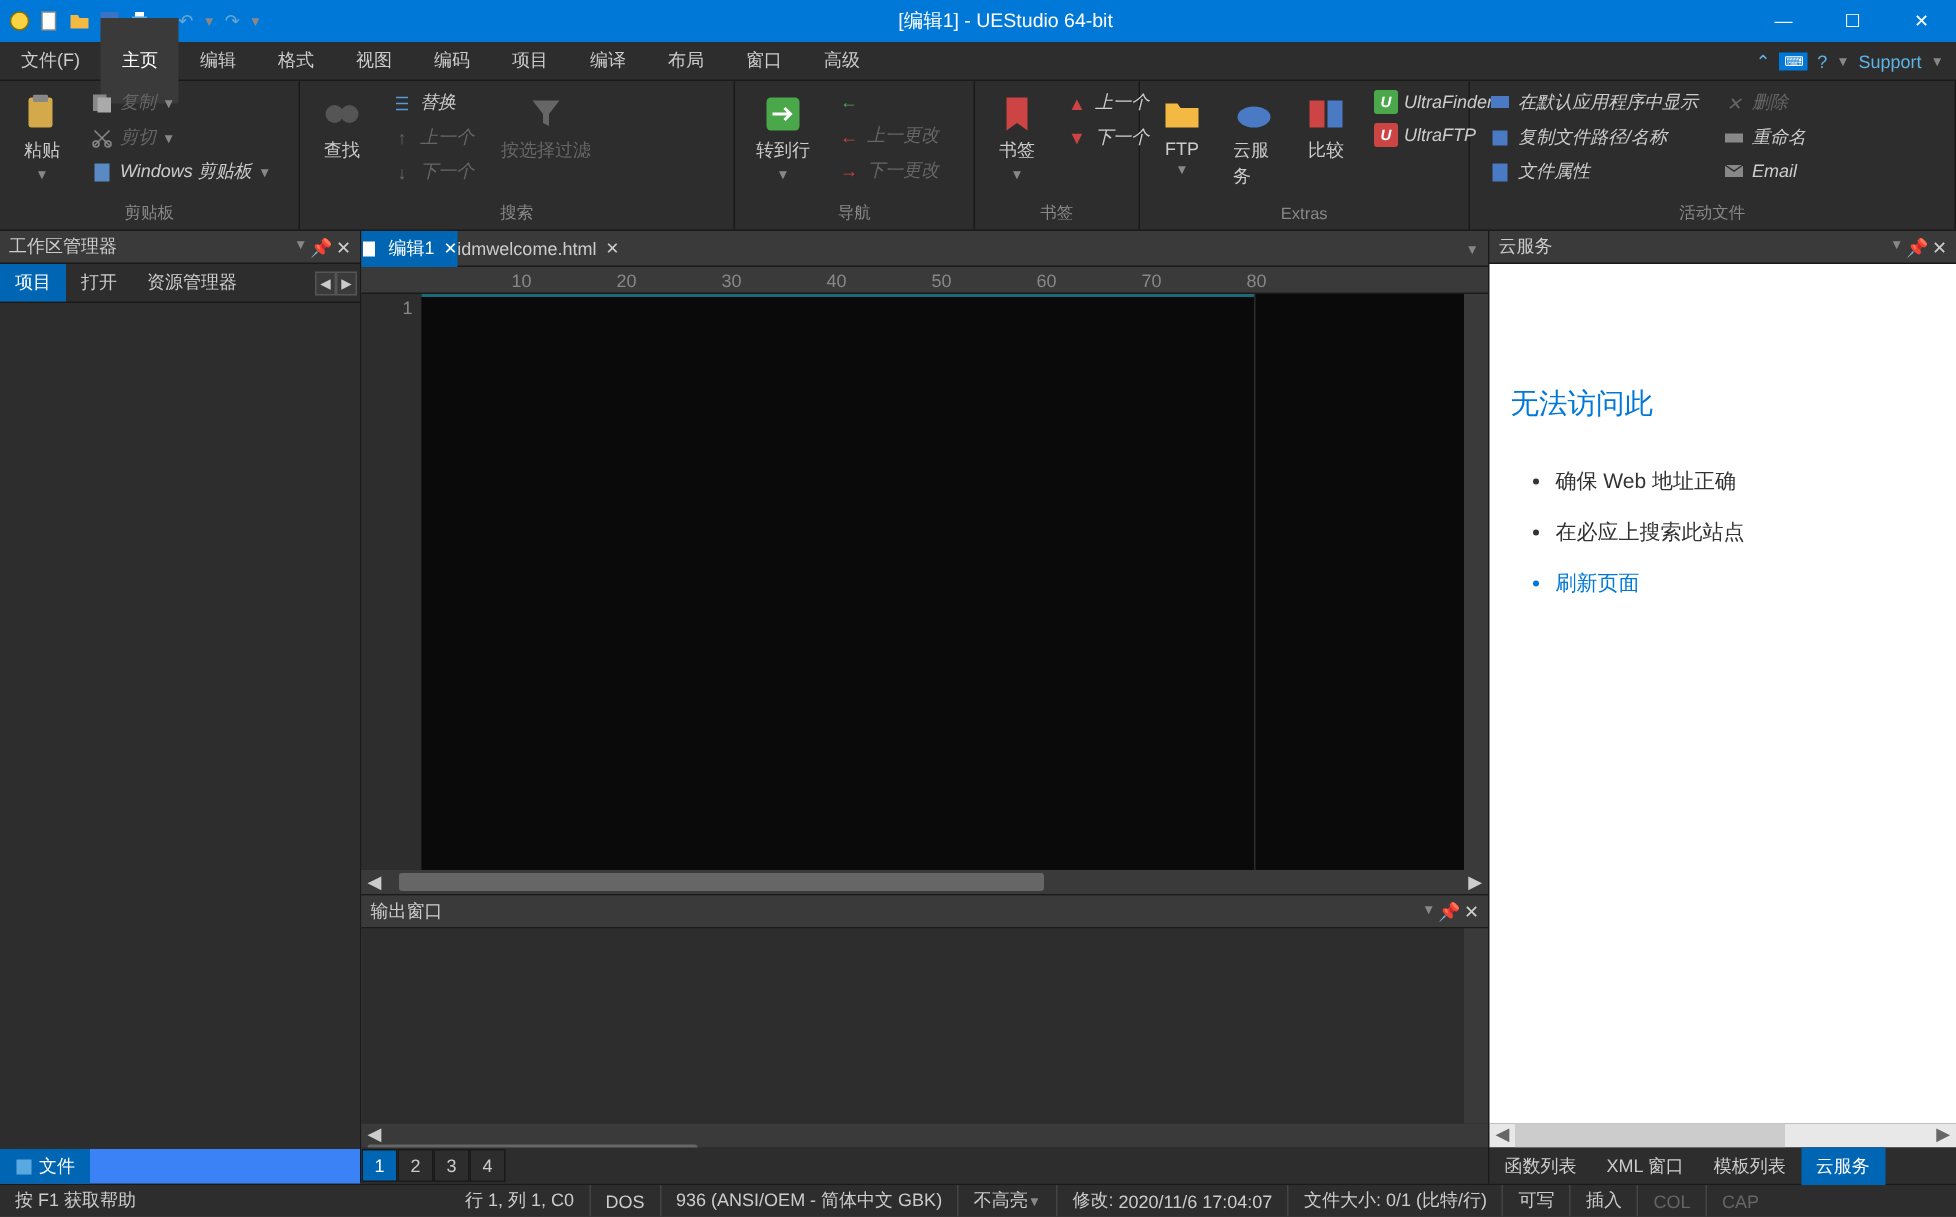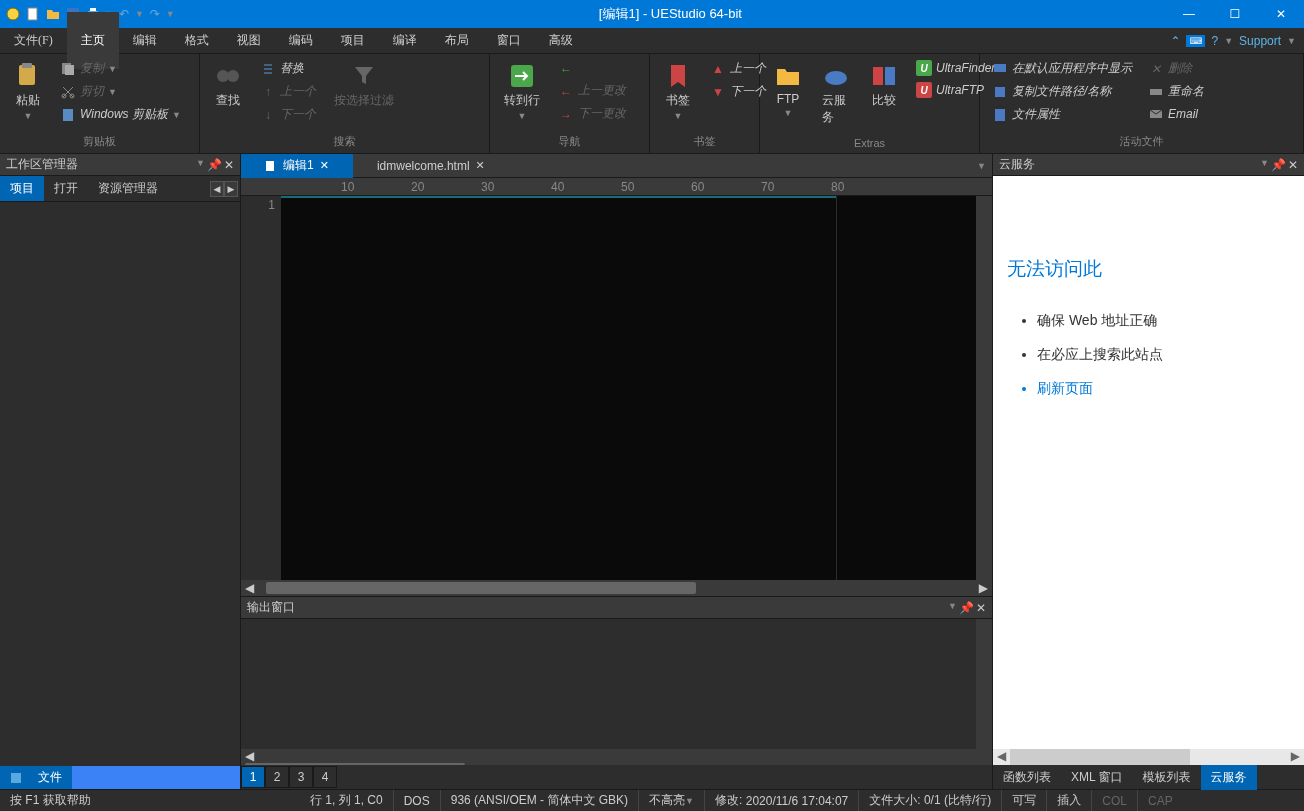--- a/index.html
+++ b/index.html
@@ -8,21 +8,21 @@
 
 .title-bar { height: 28px; background: #0078d7; display: flex; align-items: center; }
 .title-icons { display: flex; gap: 2px; padding-left: 4px; align-items: center; }
 .title-icon { width: 18px; height: 18px; display: flex; align-items: center; justify-content: center; cursor: pointer; }
 .app-title { flex: 1; text-align: center; color: #fff; font-size: 13px; }
 .win-controls { display: flex; }
 .win-btn { width: 46px; height: 28px; display: flex; align-items: center; justify-content: center; color: #fff; cursor: pointer; }
 
 
 .menu-bar { height: 26px; background: #2d2d2d; display: flex; align-items: center; border-bottom: 1px solid #1a1a1a; }
-.menu-item { padding: 20px 14px; color: #ccc; cursor: pointer; font-family: Liberation Serif, serif; }
+.menu-item { padding: 20px 14px; color: #ccc; cursor: pointer; }
 .menu-item.active { background: #3a3a3a; color: #fff; }
 .menu-right { margin-left: auto; display: flex; align-items: center; gap: 6px; padding-right: 8px; color: #5fb3e6; }
 
 
 .ribbon { height: 100px; background: #2d2d2d; display: flex; border-bottom: 1px solid #1a1a1a; }
 .ribbon-group { border-right: 1px solid #1a1a1a; display: flex; flex-direction: column; padding: 2px 6px; }
 .ribbon-group-content { flex: 1; display: flex; align-items: flex-start; gap: 4px; padding-top: 2px; }
 .ribbon-group-label { text-align: center; color: #888; font-size: 11px; padding: 2px 0; }
 .ribbon-btn-large { display: flex; flex-direction: column; align-items: center; gap: 2px; padding: 4px 8px; cursor: pointer; color: #ccc; }
 .ribbon-btn-large .ic { width: 28px; height: 28px; display: flex; align-items: center; justify-content: center; }
@@ -37,26 +37,26 @@
 
 .left-panel { width: 241px; background: #3b82f6; display: flex; flex-direction: column; border-right: 1px solid #1a1a1a; }
 .panel-header { height: 22px; background: #3a3a3a; display: flex; align-items: center; padding: 0 6px; color: #ccc; border-bottom: 1px solid #1a1a1a; }
 .panel-header-controls { margin-left: auto; display: flex; gap: 2px; }
 .panel-tabs { display: flex; background: #2d2d2d; border-bottom: 1px solid #1a1a1a; align-items: center; }
 .panel-tab { padding: 4px 10px; color: #ccc; cursor: pointer; }
 .panel-tab.active { background: #0066b3; color: #fff; }
 .panel-nav { margin-left: auto; display: flex; padding-right: 2px; }
 .panel-nav-btn { width: 14px; height: 16px; border: 1px solid #555; display: flex; align-items: center; justify-content: center; font-size: 9px; cursor: pointer; background: #3a3a3a; }
 .panel-body { flex: 1; background: #2d2d2d; }
-.file-tab-bottom { background: #0066b3; color: #fff; padding: 3px 10px; display: inline-flex; align-items: center; gap: 16px; }
+.file-tab-bottom { background: #0066b3; color: #fff; padding: 3px 10px; display: inline-flex; align-items: center; gap: 4px; }
 
 
 .editor-area { flex: 1; display: flex; flex-direction: column; background: #2d2d2d; }
 .editor-tabs { height: 24px; background: #3a3a3a; display: flex; align-items: center; border-bottom: 1px solid #1a1a1a; }
-.editor-tab { height: 24px; display: flex; align-items: center; gap: 6px; padding: 0 24px; cursor: pointer; color: #ccc; }
+.editor-tab { height: 24px; display: flex; align-items: center; gap: 6px; padding: 0 0; cursor: pointer; color: #ccc; }
 .editor-tab.active { background: #0066b3; color: #fff; }
 .editor-tab .close { font-size: 11px; }
 .editor-ruler { height: 18px; background: #3a3a3a; display: flex; align-items: center; padding-left: 40px; color: #888; font-size: 10px; position: relative; border-bottom: 1px solid #1a1a1a; }
 .editor-region { flex: 1; display: flex; background: #1a1a1a; position: relative; }
 .gutter { width: 40px; background: #2d2d2d; color: #888; text-align: right; padding-right: 6px; padding-top: 2px; font-family: Consolas, monospace; }
 .code-view { flex: 1; background: #0a0a0a; position: relative; }
 .code-top-line { height: 2px; background: #1a6a7a; position: absolute; top: 0; left: 0; right: 0; }
 .minimap { width: 140px; background: #0a0a0a; border-left: 1px solid #2d2d2d; }
 .hscroll { height: 16px; background: #3a3a3a; display: flex; align-items: center; }
 .hscroll-thumb { height: 12px; background: #666; border-radius: 2px; margin-left: 8px; width: 430px; }

